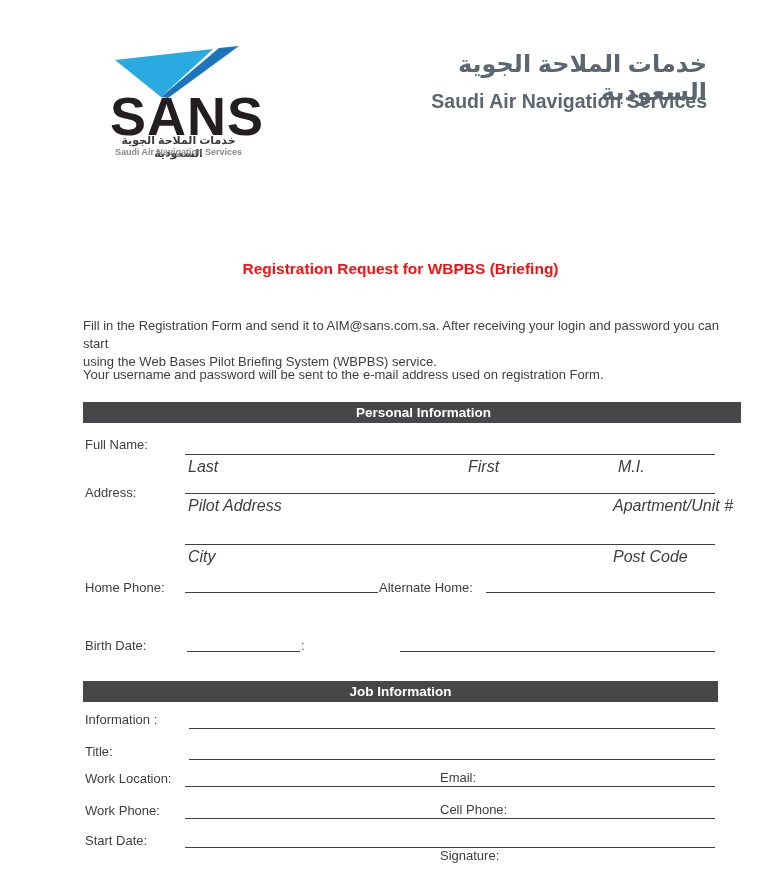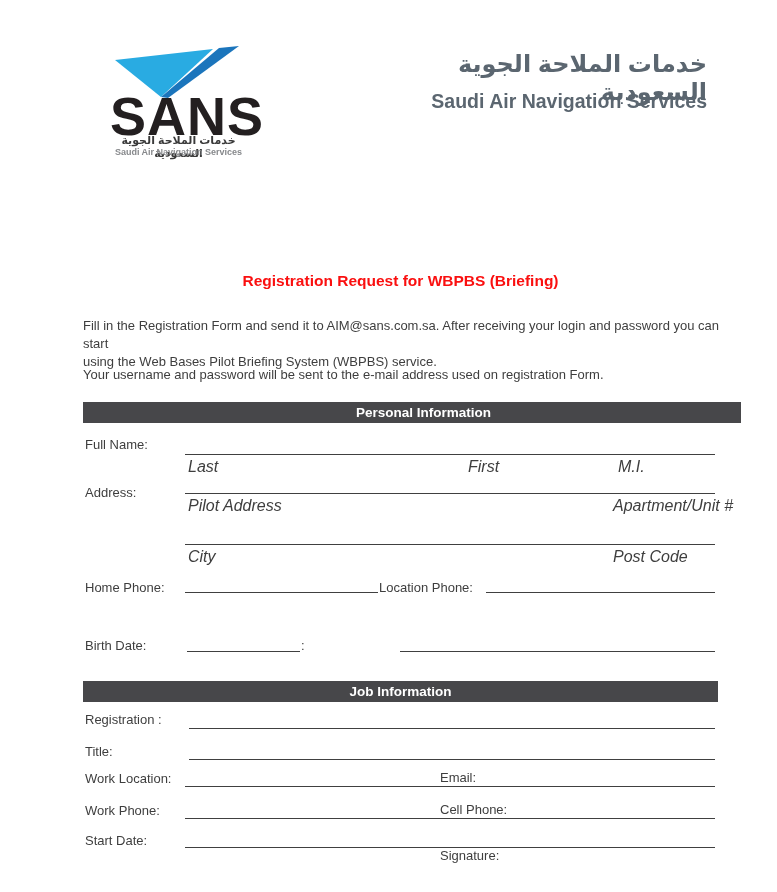--- a/index.html
+++ b/index.html
@@ -41,21 +41,21 @@
       <polygon points="107,2 127,0 56,52 49,51" fill="#1b75bc"></polygon>
     </svg>
   </div>
   <div class="abs logo-acronym" style="left:110px; top:96px; width:137px;">SANS</div>
   <div class="abs logo-arabic" style="left:110px; top:134px; width:137px;">خدمات الملاحة الجوية السعودية</div>
   <div class="abs logo-english" style="left:110px; top:147px; width:137px;">Saudi Air Navigation Services</div>
 
   <div class="abs brand-arabic" style="left:400px; top:50px; width:307px;">خدمات الملاحة الجوية السعودية</div>
   <div class="abs brand-english" style="left:400px; top:90px; width:307px;">Saudi Air Navigation Services</div>
 
-  <div class="abs doc-title" style="left:83px; top:272px; width:635px;">Registration Request for WBPBS (Briefing)</div>
+  <div class="abs doc-title" style="left:83px; top:260px; width:635px;">Registration Request for WBPBS (Briefing)</div>
 
   <div class="abs intro" style="left:83px; top:317px; width:648px;">Fill in the Registration Form and send it to AIM@sans.com.sa. After receiving your login and password you can start
 using the Web Bases Pilot Briefing System (WBPBS) service.</div>
   <div class="abs intro" style="left:83px; top:366px; width:648px;">Your username and password will be sent to the e-mail address used on registration Form.</div>
 
   <div class="abs bar" style="left:83px; top:402px; width:635px;padding-left:23px;">Personal Information</div>
 
   <div class="abs label" style="left:85px; top:437px;">Full Name:</div>
   <div class="abs fill-line" style="left:185px; top:454px; width:530px;"></div>
   <div class="abs hint" style="left:188px; top:458px;">Last</div>
@@ -65,31 +65,31 @@
   <div class="abs label" style="left:85px; top:485px;">Address:</div>
   <div class="abs fill-line" style="left:185px; top:493px; width:530px;"></div>
   <div class="abs hint" style="left:188px; top:497px;">Pilot Address</div>
   <div class="abs hint" style="left:613px; top:497px;">Apartment/Unit #</div>
   <div class="abs fill-line" style="left:185px; top:544px; width:530px;"></div>
   <div class="abs hint" style="left:188px; top:548px;">City</div>
   <div class="abs hint" style="left:613px; top:548px;">Post Code</div>
 
   <div class="abs label" style="left:85px; top:580px;">Home Phone:</div>
   <div class="abs fill-line" style="left:185px; top:592px; width:193px;"></div>
-  <div class="abs label" style="left:379px; top:580px;">Location Phone:</div>
+  <div class="abs label" style="left:379px; top:580px;">Alternate Home:</div>
   <div class="abs fill-line" style="left:486px; top:592px; width:229px;"></div>
 
   <div class="abs label" style="left:85px; top:638px;">Birth Date:</div>
   <div class="abs fill-line" style="left:187px; top:651px; width:113px;"></div>
   <div class="abs label" style="left:301px; top:638px;">:</div>
   <div class="abs fill-line" style="left:400px; top:651px; width:315px;"></div>
 
   <div class="abs bar" style="left:83px; top:681px; width:635px;">Job Information</div>
 
-  <div class="abs label" style="left:85px; top:712px;">Registration :</div>
+  <div class="abs label" style="left:85px; top:712px;">Information :</div>
   <div class="abs fill-line" style="left:189px; top:728px; width:526px;"></div>
 
   <div class="abs label" style="left:85px; top:744px;">Title:</div>
   <div class="abs fill-line" style="left:189px; top:759px; width:526px;"></div>
 
   <div class="abs label" style="left:85px; top:771px;">Work Location:</div>
   <div class="abs fill-line" style="left:185px; top:786px; width:530px;"></div>
   <div class="abs label" style="left:440px; top:770px;">Email:</div>
 
   <div class="abs label" style="left:85px; top:803px;">Work Phone:</div>

